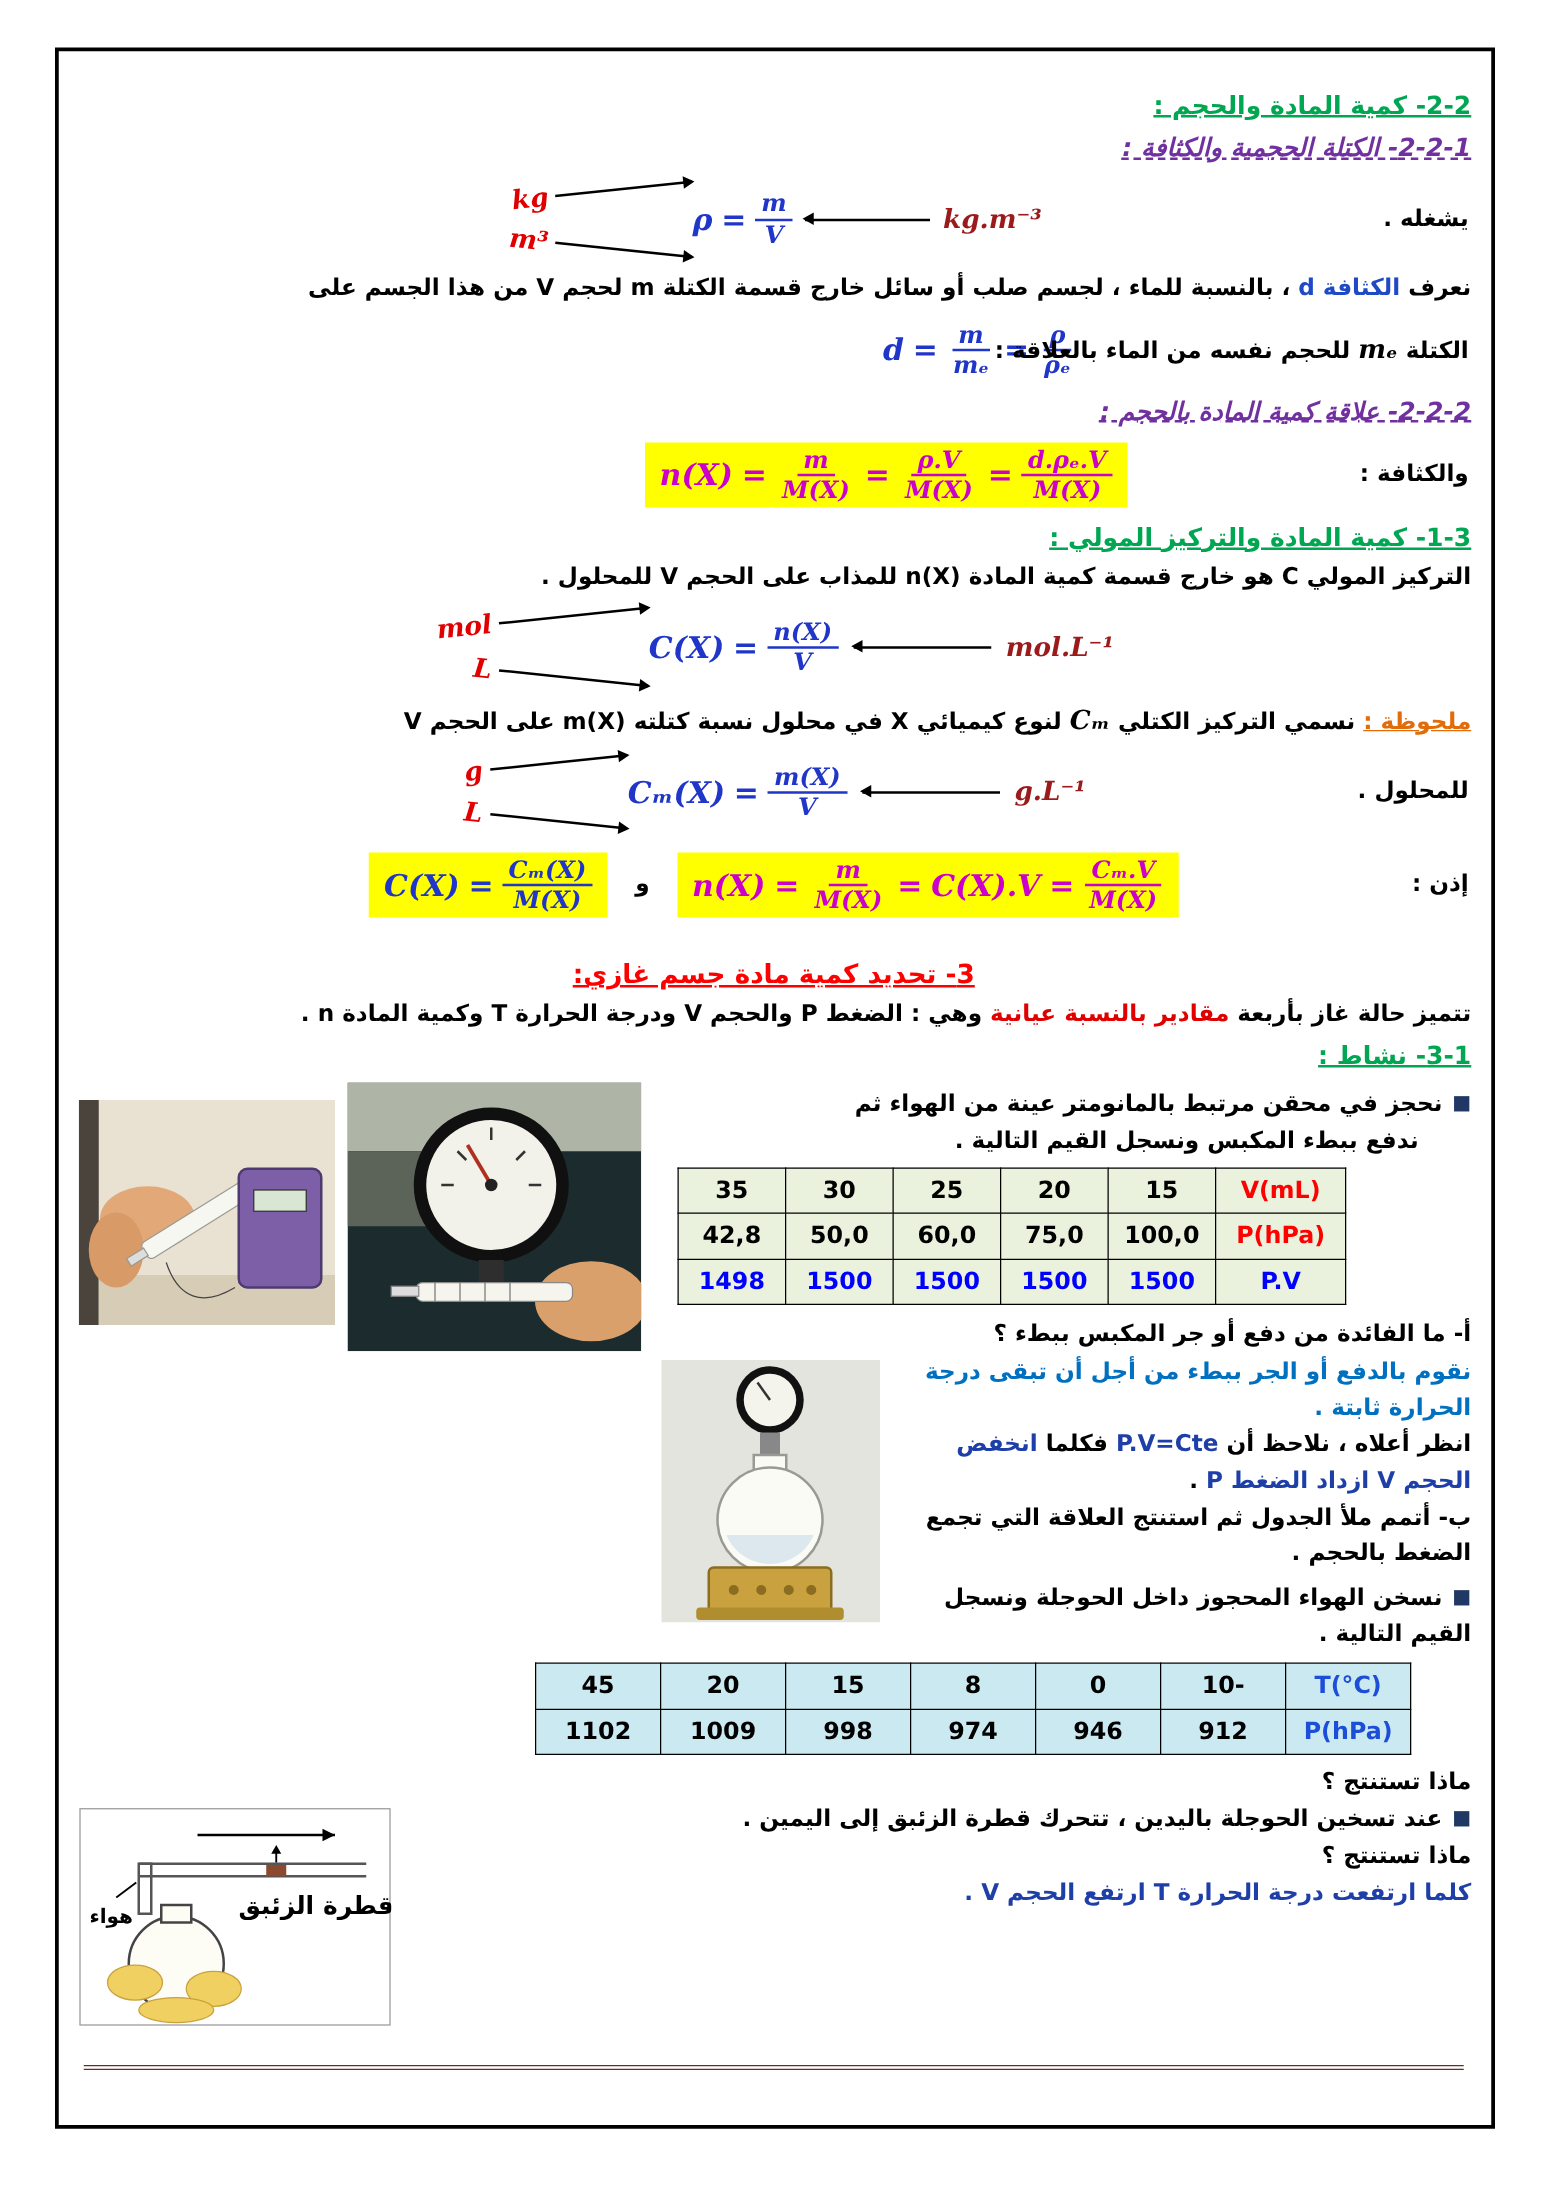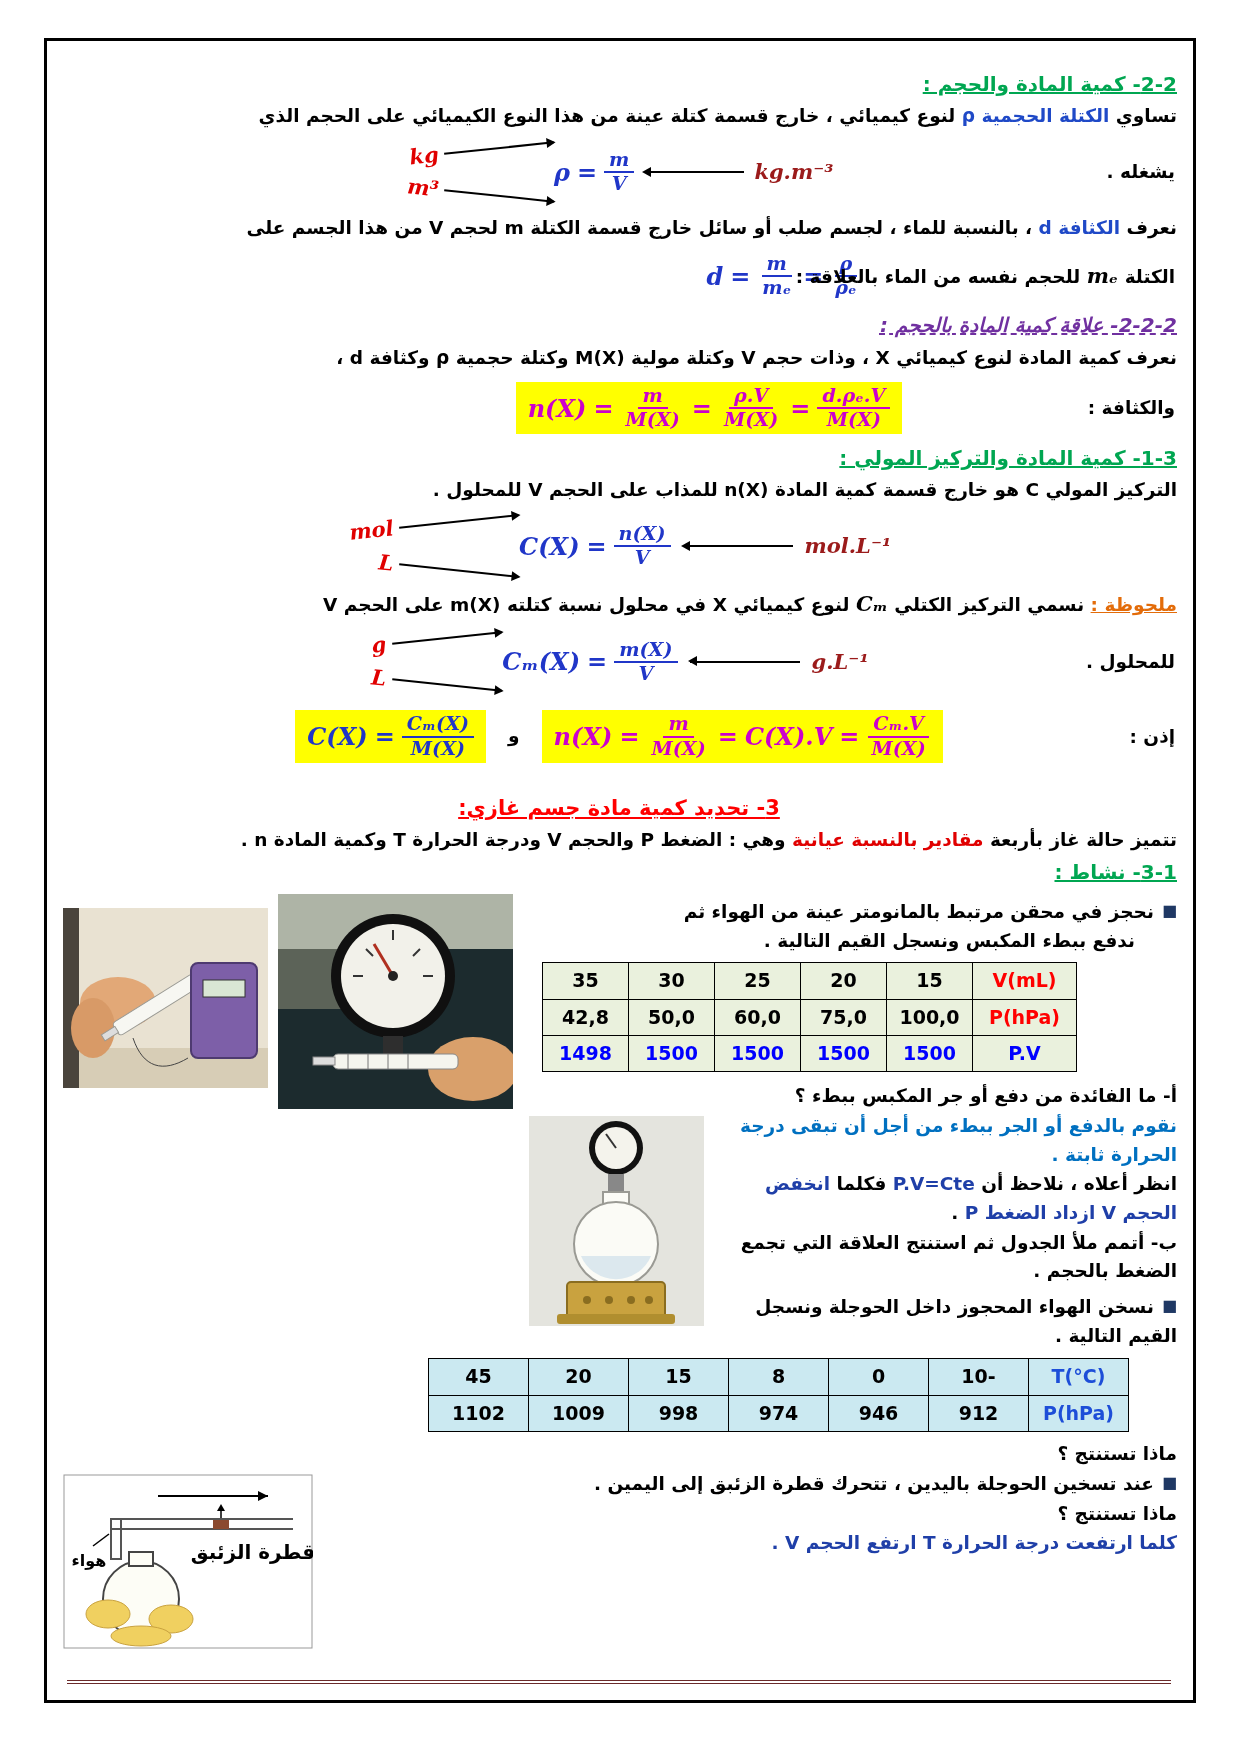--- a/index.html
+++ b/index.html
@@ -67,24 +67,22 @@
   .footer-rule { border-top:4px double #6B2B2B; margin:16px 6px 6px; }
   .clear { clear:both; }
 </style>
 </head>
 <body>
 
 <div class="frame">
   <div class="content">
 
     <div class="h-green"><span>2-2- كمية المادة والحجم :</span></div>
-
-    <div class="line">
-      <span>تساوي </span><span class="kw-blue">الكتلة الحجمية ρ</span><span> لنوع كيميائي ، خارج قسمة كتلة عينة من هذا النوع الكيميائي على الحجم الذي</span>
-    </div>
+    <div class="h-purple"><span>2-2-1- الكتلة الحجمية والكثافة :</span></div>
+
 
     <div class="fline">
       <span class="side">يشغله .</span>
       <span class="math maroon small">kg.m⁻³</span>
       <span class="arr arr-l" style="width:100px; margin:0 10px;"></span>
       <span class="math blue-math">
         <span>ρ</span>
           <span>=</span>
           <span class="frac">
             <span class="fnum">m</span>
@@ -120,21 +118,20 @@
           </span>
           <span>=</span>
           <span class="frac">
             <span class="fnum">ρ</span>
             <span class="fden">ρₑ</span>
           </span>
       </span>
     </div>
 
     <div class="h-purple"><span>2-2-2- علاقة كمية المادة بالحجم :</span></div>
-    <div class="line"><span>نعرف كمية المادة لنوع كيميائي X ، وذات حجم V وكتلة مولية M(X) وكتلة حجمية ρ وكثافة d ،</span></div>
 
     <div class="fline" style="min-height:64px;">
       <span class="side">والكثافة :</span>
       <span class="hl math magenta" style="margin-left:180px;">
         <span>n(X)</span>
           <span>=</span>
           <span class="frac">
             <span class="fnum">m</span>
             <span class="fden">M(X)</span>
           </span>

